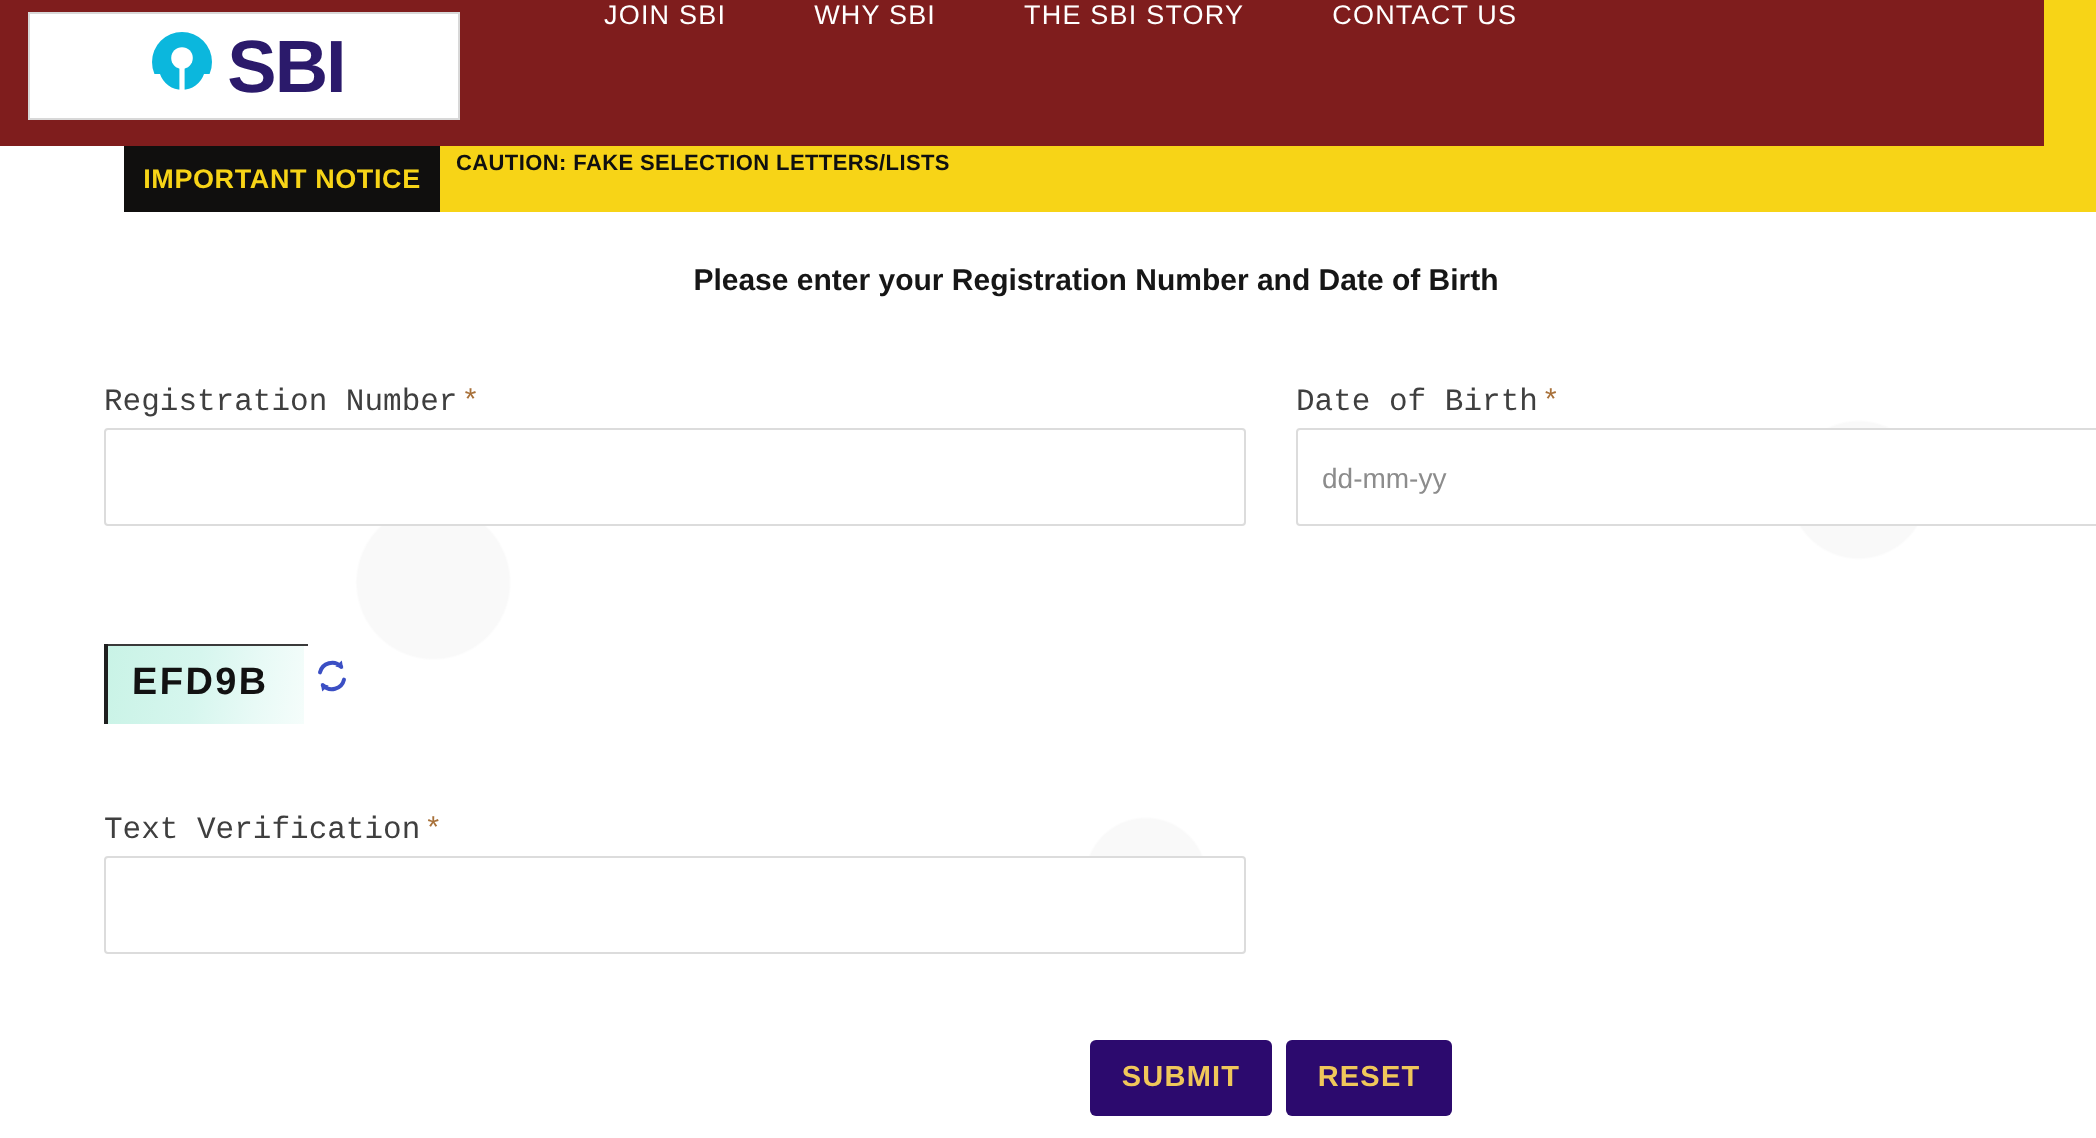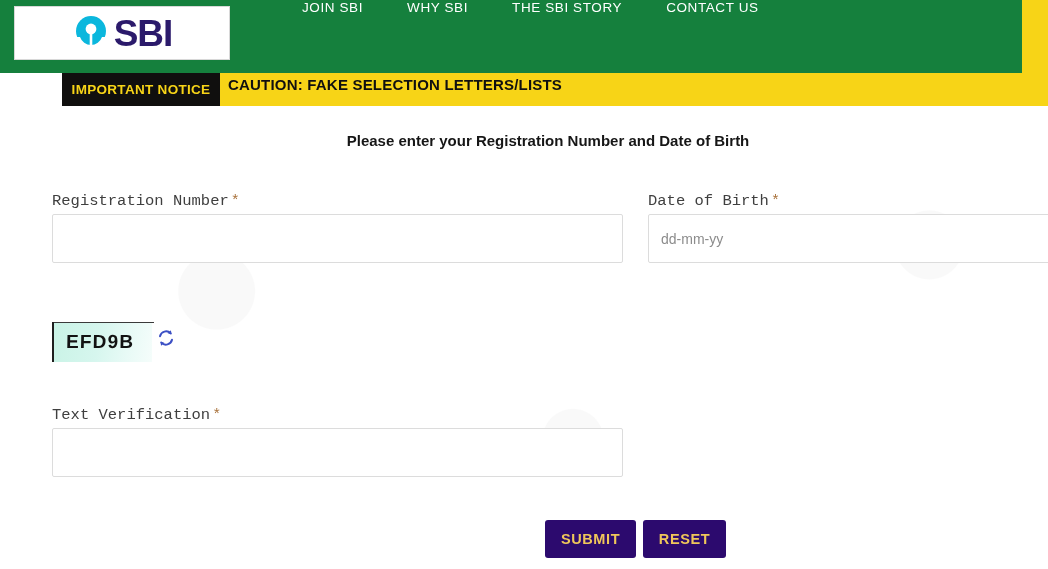--- a/index.html
+++ b/index.html
@@ -19,21 +19,21 @@
     background: #ffffff;
     overflow: hidden;
   }
 
   
   .header {
     position: absolute;
     left: 0; top: 0;
     width: 1022px;
     height: 73px;
-    background: #15803d;
+    background: #7f1d1d;
     z-index: 5;
   }
   .header-right-strip {
     position: absolute;
     left: 1022px; top: 0;
     width: 26px;
     height: 73px;
     background: #f7d417;
     z-index: 5;
   }
@@ -114,21 +114,21 @@
     position: absolute;
     left: 220px; top: 0;
     width: 828px; height: 33px;
     background: #f7d417;
     overflow: hidden;
   }
   .notice-caution {
     position: absolute;
     left: 8px; top: 3px;
     color: #101010;
-    font-size: 15px;
+    font-size: 11px;
     font-weight: bold;
     letter-spacing: 0.2px;
     white-space: nowrap;
     font-family: "Liberation Sans", sans-serif;
   }
   .ticker {
     position: absolute;
     left: 0; top: 17px;
     width: 828px;
     height: 16px;

